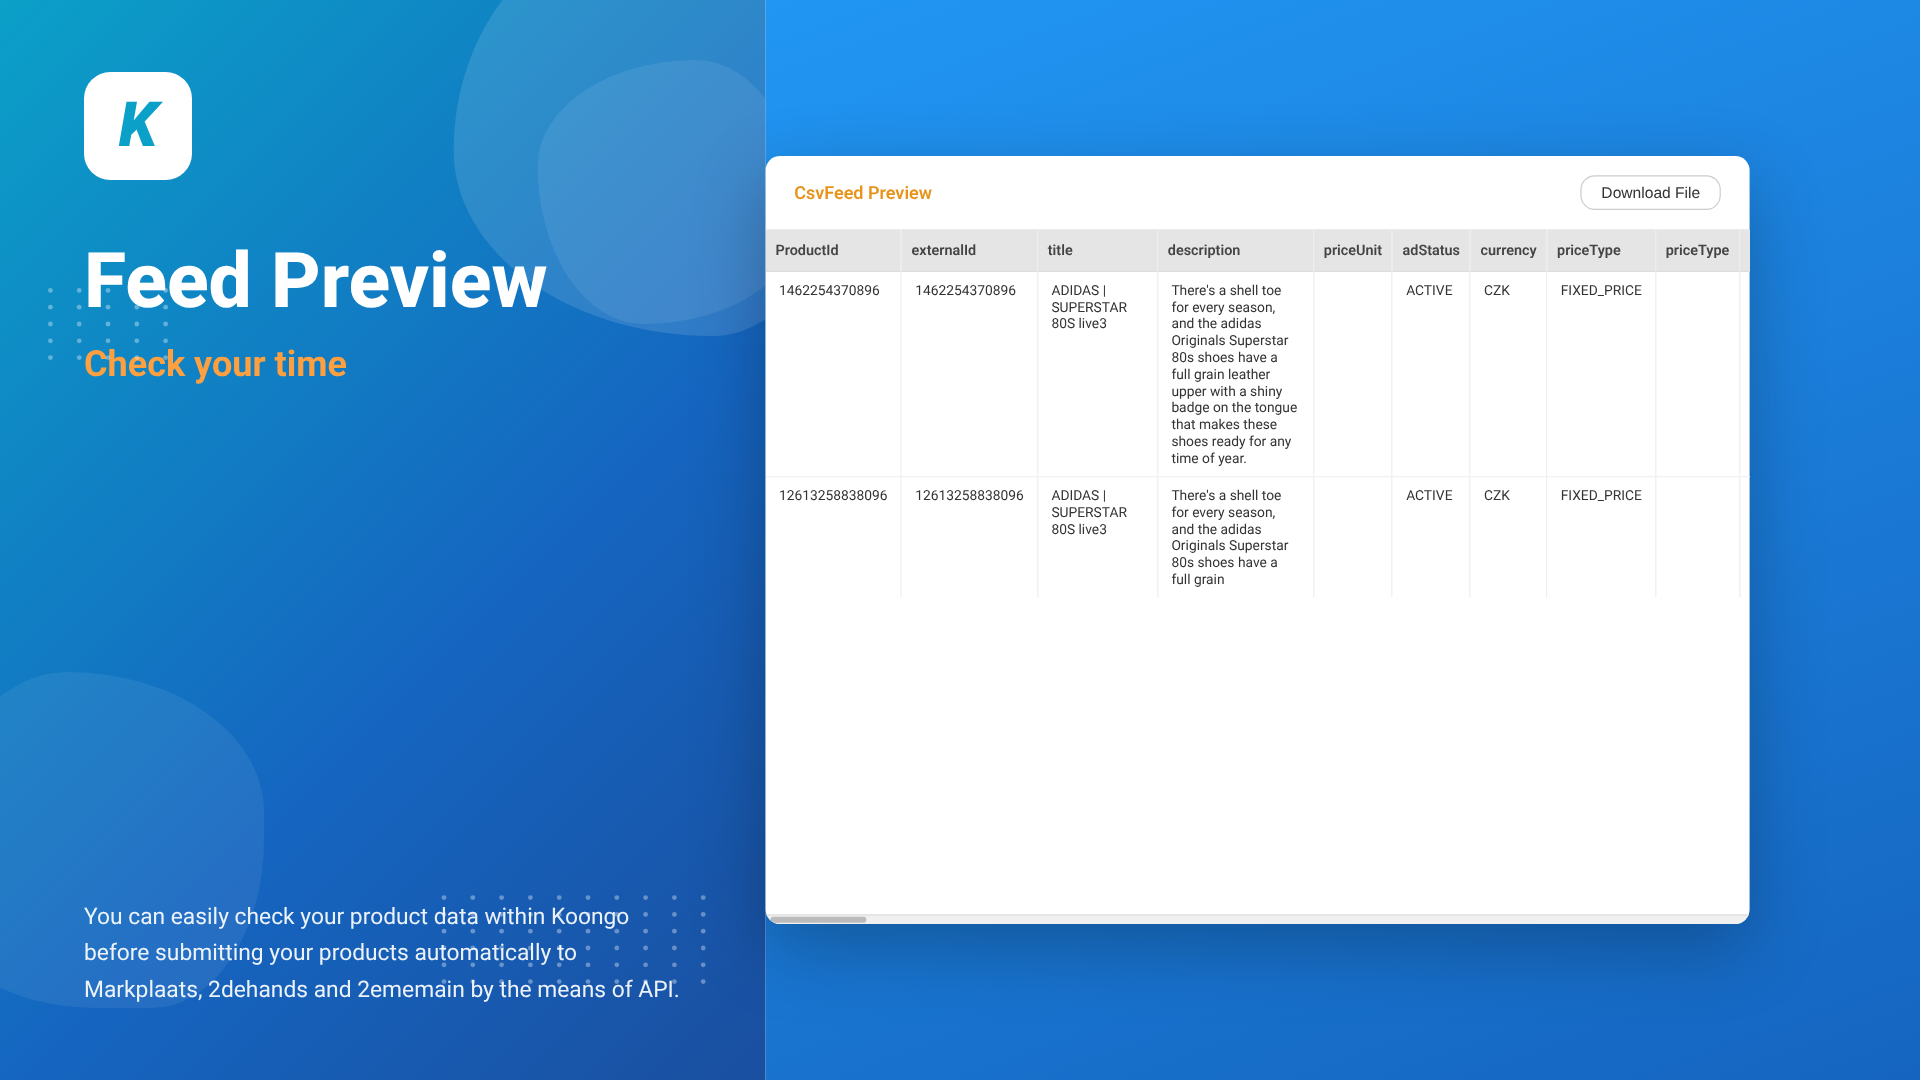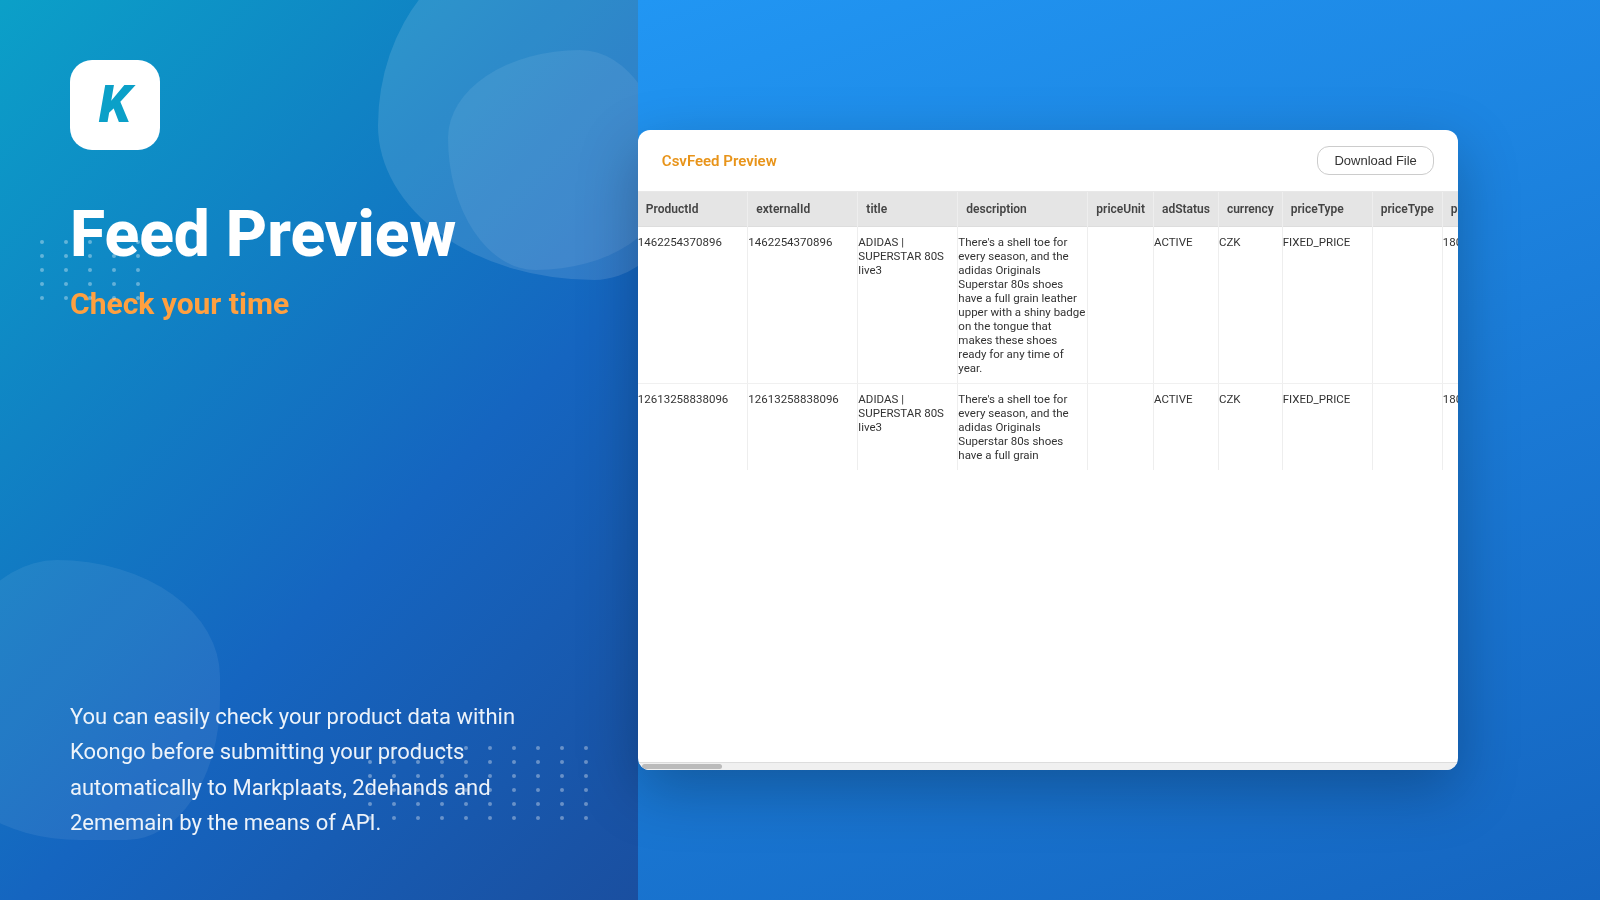--- a/index.html
+++ b/index.html
@@ -105,21 +105,21 @@
     }
 
     .heading-sub {
       font-size: 30px;
       font-weight: 700;
       color: #ffa040;
       margin-bottom: 60px;
     }
 
     .description-text {
-      font-size: 22px;
+      font-size: 19px;
       font-weight: 400;
       color: rgba(255,255,255,0.92);
       line-height: 1.6;
       margin-top: auto;
     }
 
     
     .right-panel {
       width: 1005px;
       height: 900px;
@@ -186,21 +186,21 @@
     th {
       padding: 10px 8px;
       text-align: left;
       font-weight: 600;
       color: #444;
       border-right: 1px solid #eee;
       white-space: nowrap;
     }
 
     td {
-      padding: 8px 0;
+      padding: 8px 11px;
       vertical-align: top;
       border-right: 1px solid #eee;
       border-bottom: 1px solid #f0f0f0;
       color: #333;
       font-size: 11.5px;
     }
 
     tr:last-child td {
       border-bottom: none;
     }

